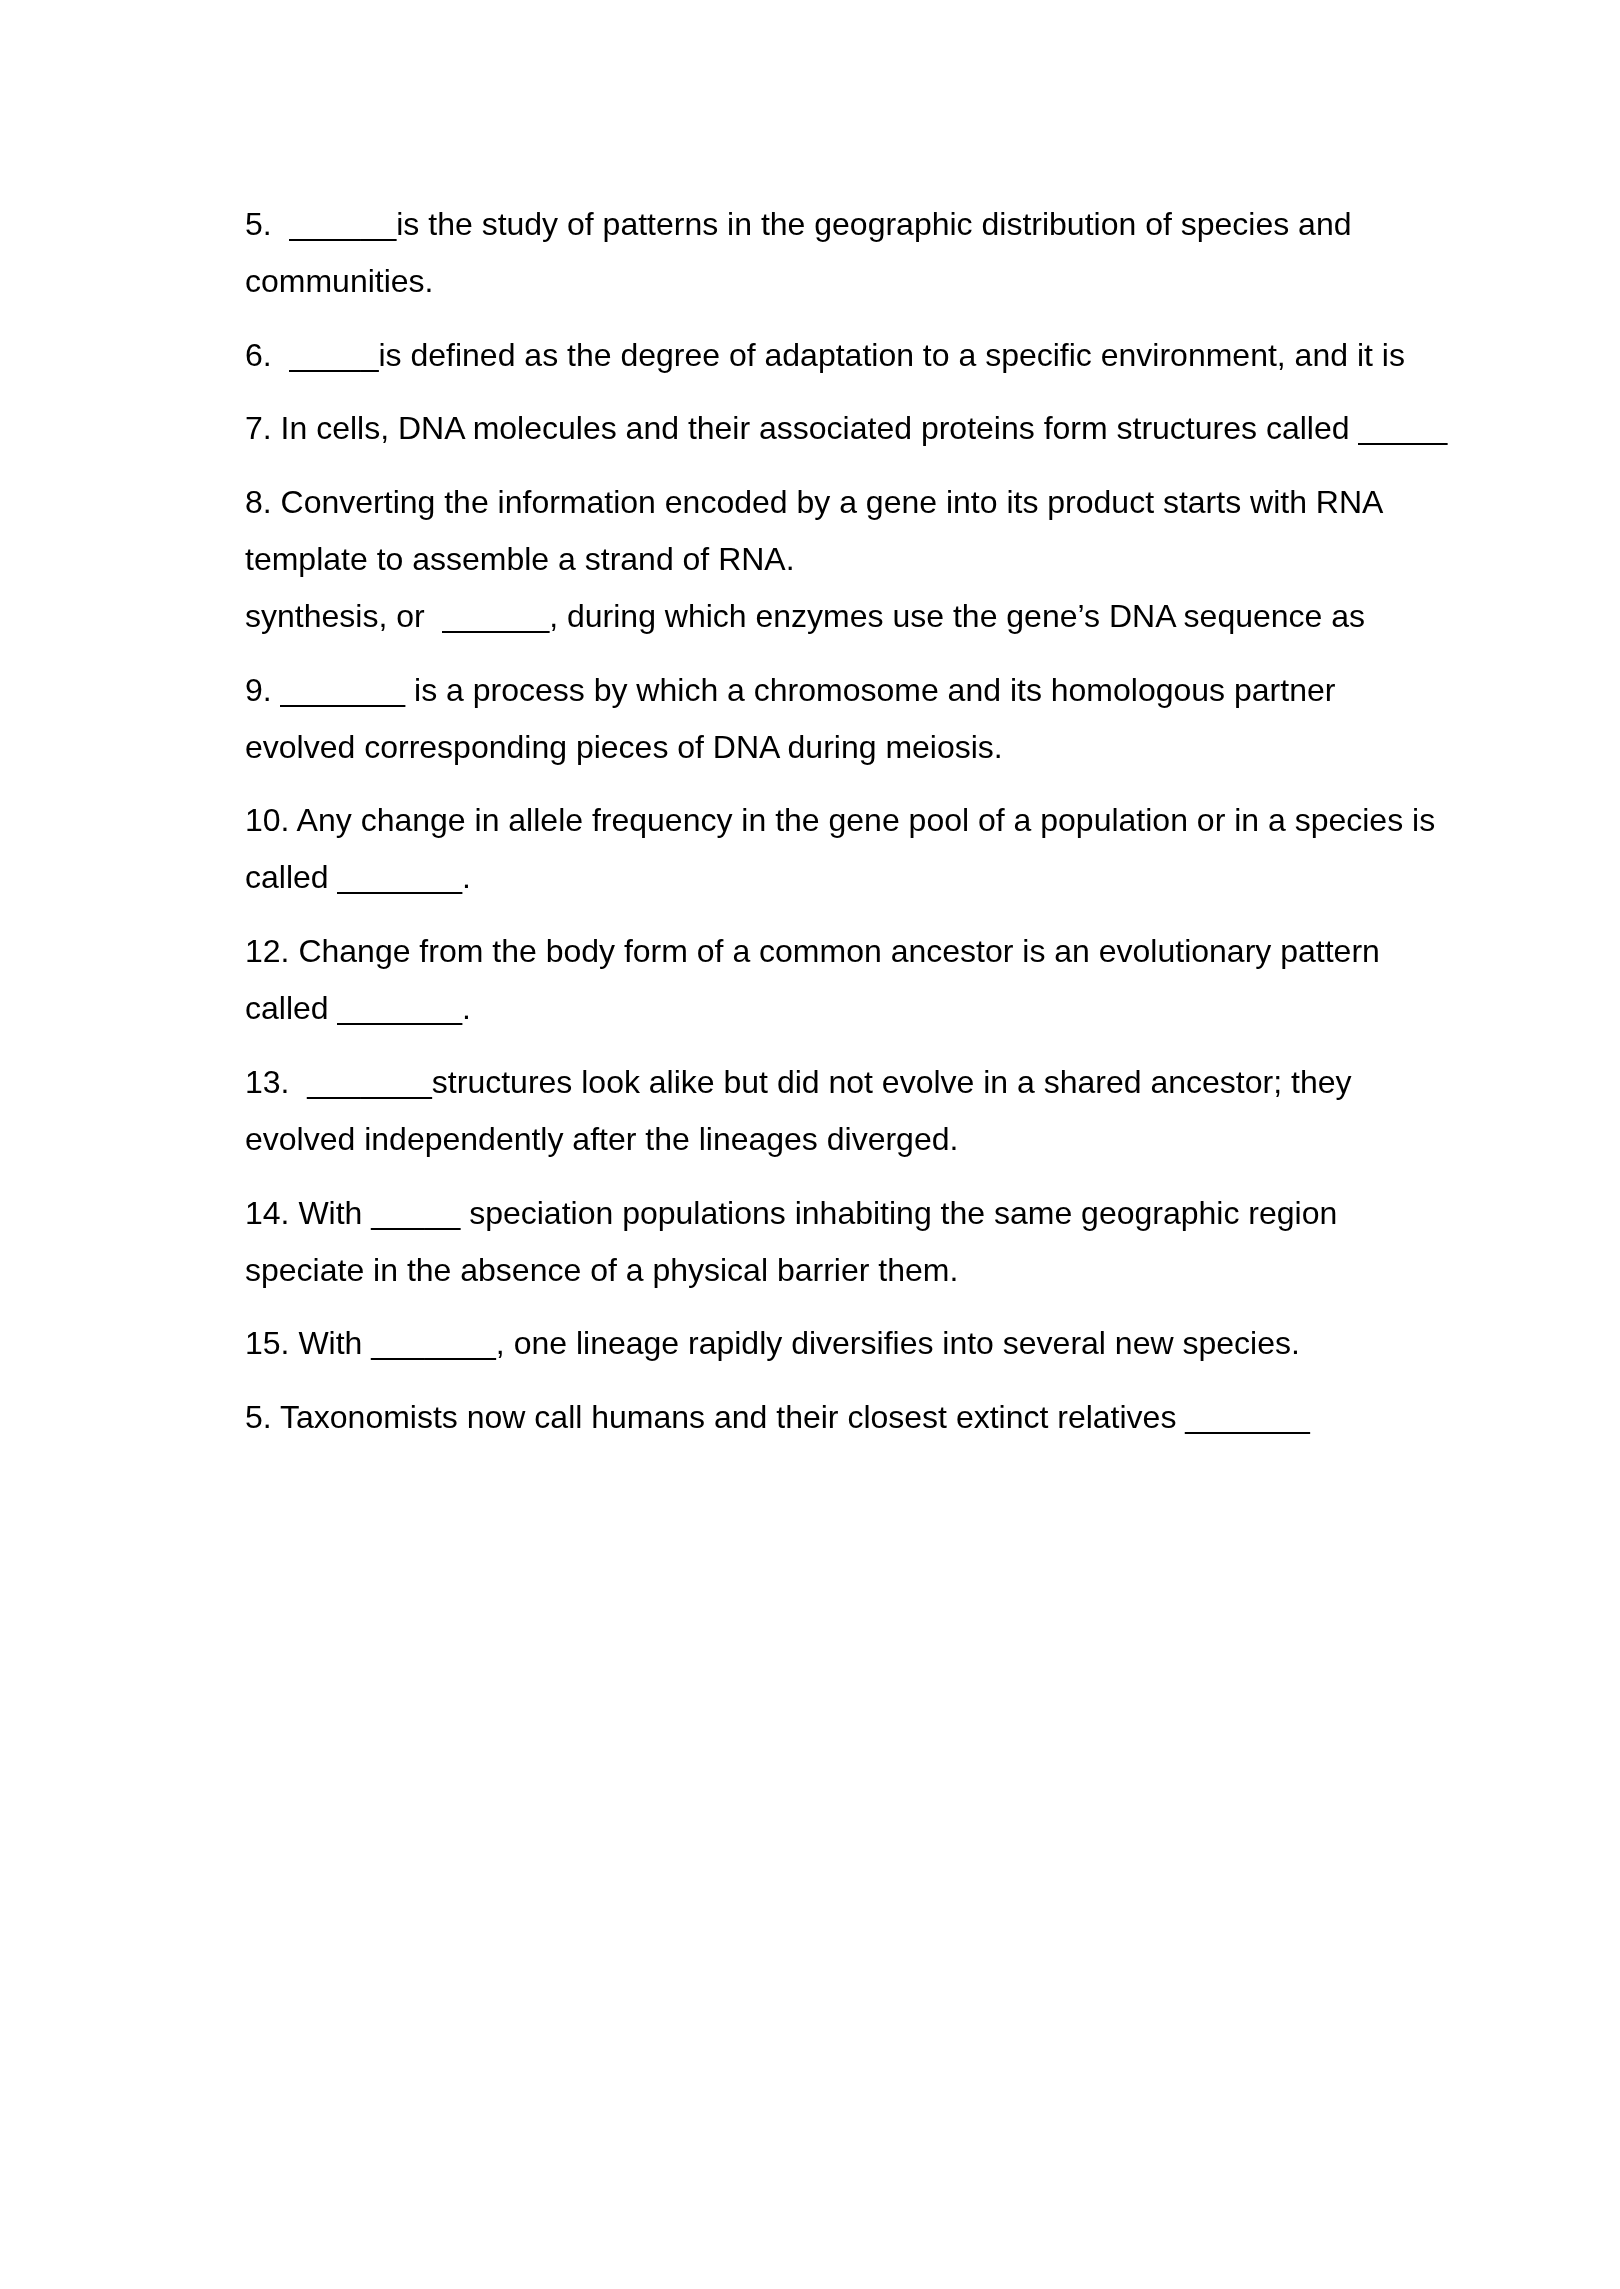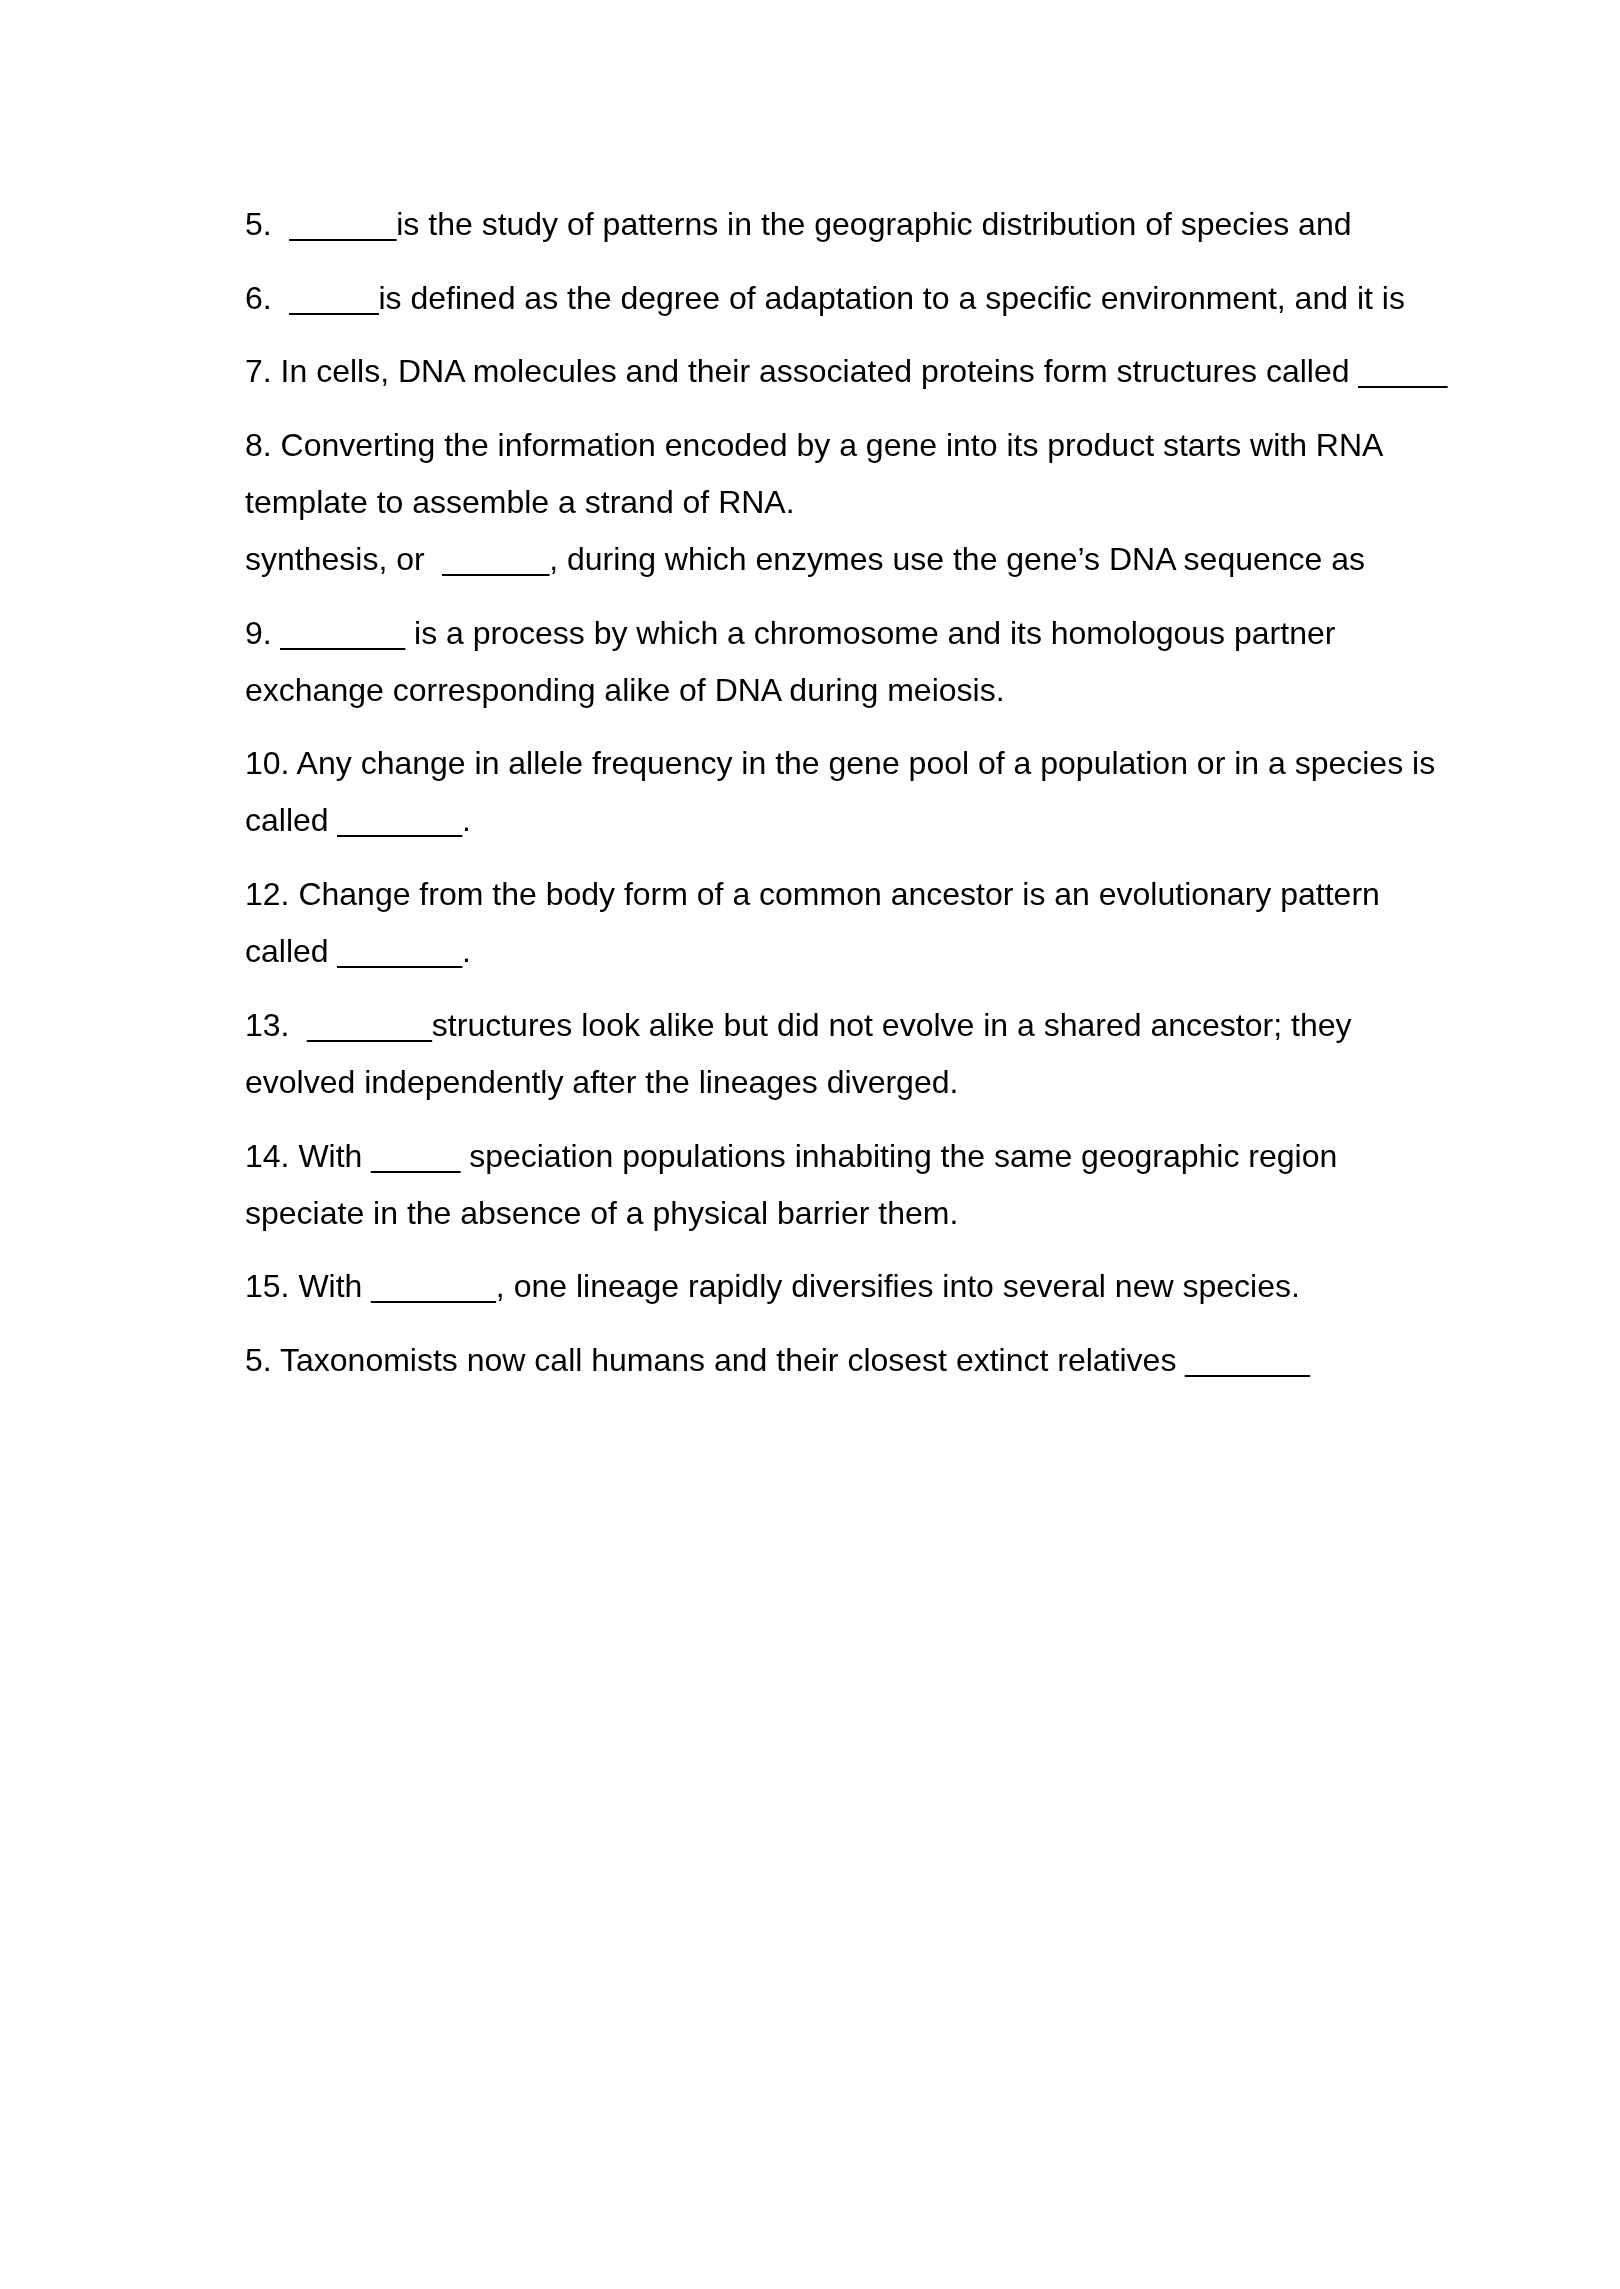--- a/index.html
+++ b/index.html
@@ -33,35 +33,36 @@
     letter-spacing: 0;
   }
 </style>
 </head>
 <body>
 
 <div class="page">
   <div class="questions">
       <div class="question">
         <div class="q-line">5.  ______is the study of patterns in the geographic distribution of species and</div>
+        <div class="q-line">communities.</div>
       </div>
       <div class="question">
         <div class="q-line">6.  _____is defined as the degree of adaptation to a specific environment, and it is</div>
       </div>
       <div class="question">
         <div class="q-line">7. In cells, DNA molecules and their associated proteins form structures called _____</div>
       </div>
       <div class="question">
         <div class="q-line">8. Converting the information encoded by a gene into its product starts with RNA</div>
         <div class="q-line">template to assemble a strand of RNA.</div>
         <div class="q-line">synthesis, or  ______, during which enzymes use the gene’s DNA sequence as</div>
       </div>
       <div class="question">
         <div class="q-line">9. _______ is a process by which a chromosome and its homologous partner</div>
-        <div class="q-line">exchange corresponding alike of DNA during meiosis.</div>
+        <div class="q-line">evolved corresponding pieces of DNA during meiosis.</div>
       </div>
       <div class="question">
         <div class="q-line">10. Any change in allele frequency in the gene pool of a population or in a species is</div>
         <div class="q-line">called _______.</div>
       </div>
       <div class="question">
         <div class="q-line">12. Change from the body form of a common ancestor is an evolutionary pattern</div>
         <div class="q-line">called _______.</div>
       </div>
       <div class="question">

